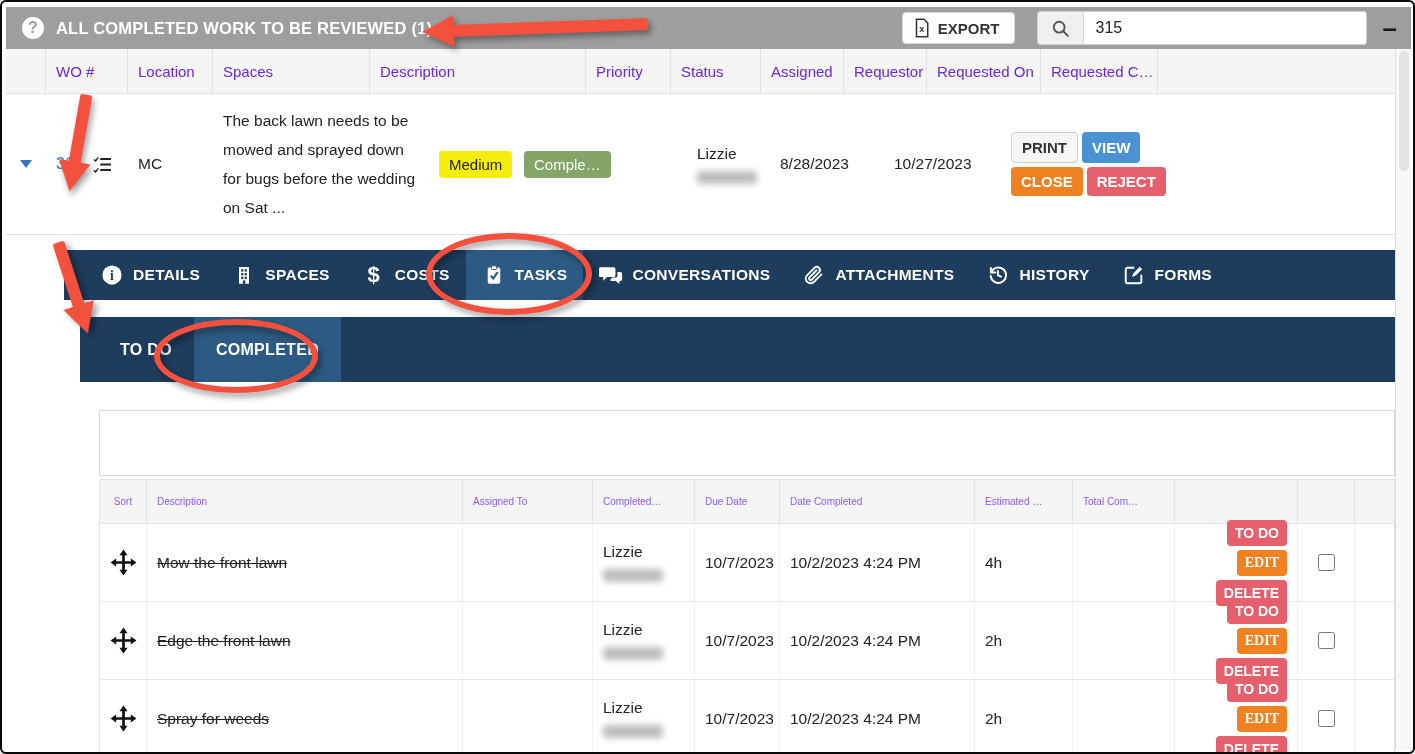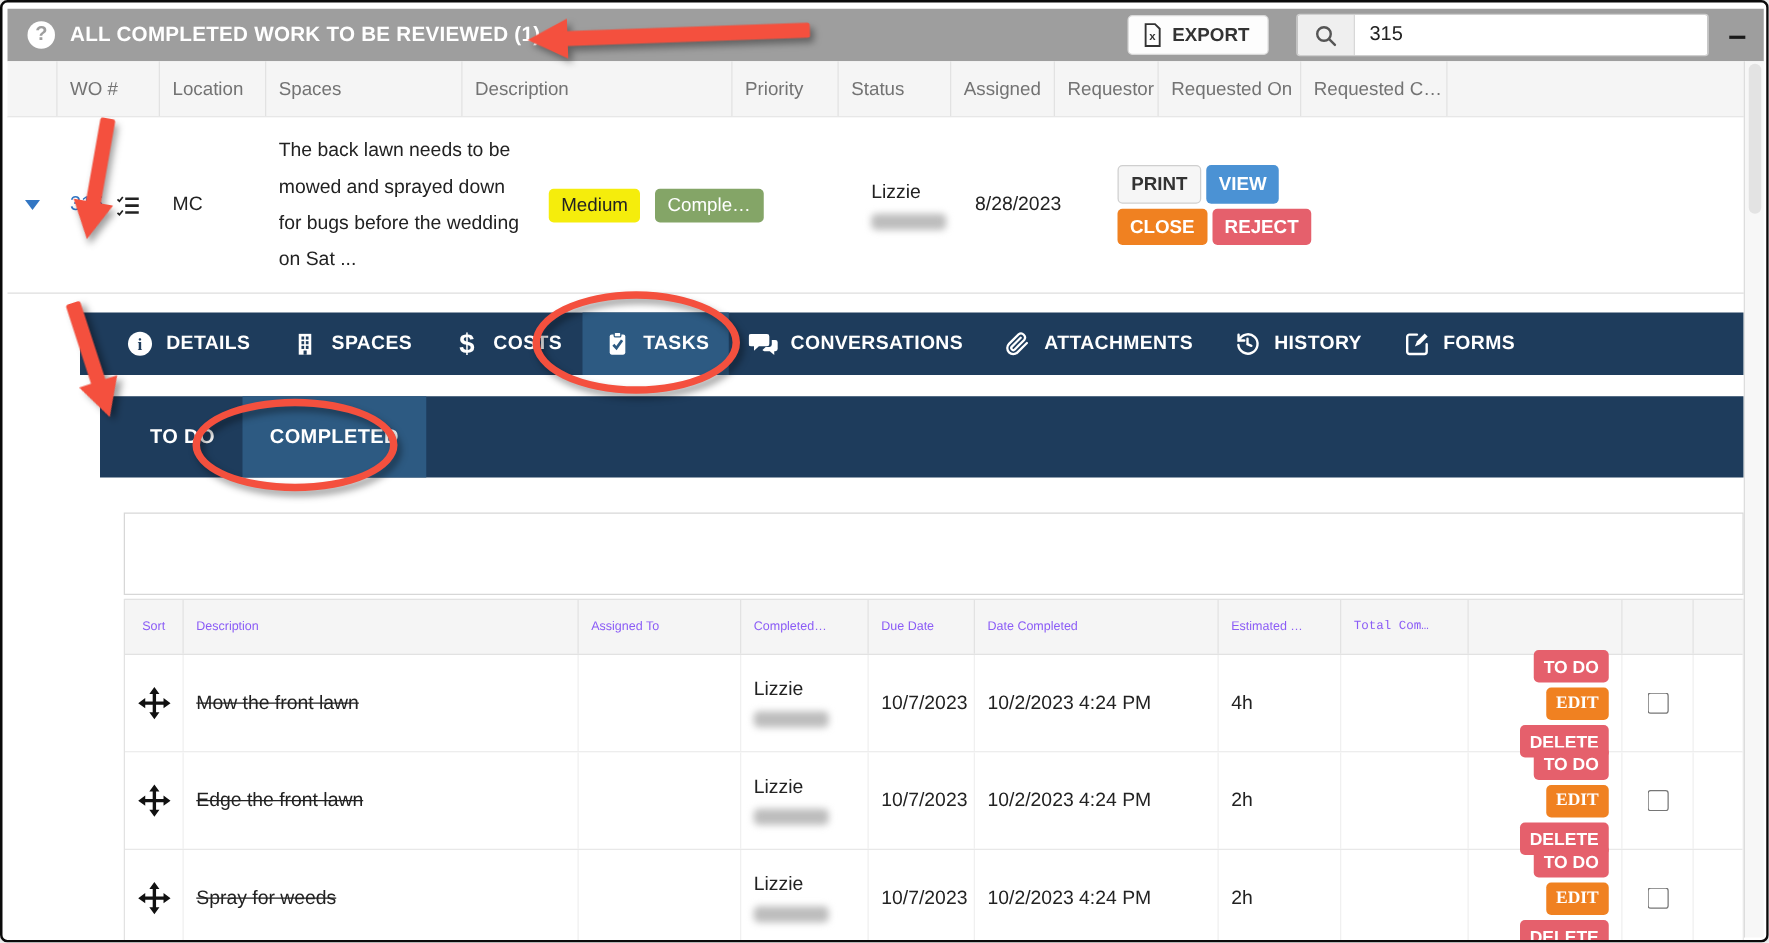--- a/index.html
+++ b/index.html
@@ -30,21 +30,21 @@
   }
   .search-group { display:flex; height:34px; margin-left:22px; width:330px; border:1px solid #cfcfcf; border-radius:3px; overflow:hidden; }
   .search-icon-seg { width:46px; background:#efefef; border-right:1px solid #d8d8d8; display:flex; align-items:center; justify-content:center; }
   .search-input { flex:1; border:none; outline:none; font-size:16px; color:#222; padding:0 12px; font-family:"Liberation Sans",sans-serif; }
   .collapse-btn { margin-left:16px; color:#1a1a1a; font-size:26px; font-weight:bold; line-height:20px; cursor:pointer; }
 
   
   .wo-table { position:absolute; left:4px; top:47px; width:1391px; }
   .wo-header { display:flex; height:45px; background:#f5f5f5; border-bottom:1px solid #e2e2e2; }
   .wo-header .hcell {
-    color:#737373; font-size:15px; display:flex; align-items:center; padding:0 10px;
+    color:#6d28d9; font-size:15px; display:flex; align-items:center; padding:0 10px;
     border-right:1px solid #e2e2e2; white-space:nowrap; overflow:hidden;
   }
   .wo-row { display:flex; height:141px; background:#fff; border-bottom:1px solid #dedede; }
   .wo-row .cell { display:flex; align-items:center; padding:0 10px; font-size:15.5px; color:#222; }
 
   .c-expand { width:40px; justify-content:center; }
   .c-wo { width:82px; }
   .c-loc { width:85px; }
   .c-spaces { width:157px; }
   .c-desc { width:216px; }
@@ -102,21 +102,21 @@
   .t-row { display:flex; height:78px; background:#fff; border-bottom:1px solid #e8e8e8; }
   .t-row .cell { display:flex; align-items:center; padding:0 10px; font-size:15.5px; color:#222; border-right:1px solid #f0f0f0; }
 
   .tc-sort { width:47px; justify-content:center; }
   .tc-desc { width:316px; }
   .tc-assigned { width:130px; }
   .tc-completedby { width:102px; }
   .tc-due { width:85px; }
   .tc-datecomp { width:195px; }
   .tc-est { width:98px; }
-  .tc-total { width:102px;font-family:Liberation Mono, monospace; }
+  .tc-total { width:102px; }
   .tc-actions { width:123px; }
   .tc-check { width:57px; justify-content:center; }
   .tc-fill { width:39px; border-right:none !important; }
 
   .strike { text-decoration:line-through; }
   .task-actions { display:flex; flex-wrap:wrap; gap:4px; justify-content:flex-end; align-content:center; width:100%; }
   .btn-sm { font-size:14px; padding:5px 8px; border-radius:4px; }
   .btn-todo, .btn-delete { background:#e5606c; }
   .btn-edit { background:#f08121;font-family:Liberation Serif, serif; }
   .row-check { width:17px; height:17px; accent-color:#555; cursor:pointer; }
@@ -211,20 +211,21 @@
         <span class="badge badge-status">Comple…</span>
       </div>
       <div class="cell c-assigned"></div>
       <div class="cell c-req">
         <div class="person">
           <span>Lizzie</span>
           <span class="blur-blob"></span>
         </div>
       </div>
       <div class="cell c-reqon">8/28/2023</div>
+      <div class="cell c-reqc">10/27/2023</div>
       <div class="cell c-actions">
         <div class="wo-actions">
           <button class="btn btn-print">PRINT</button>
           <button class="btn btn-view">VIEW</button>
           <button class="btn btn-close">CLOSE</button>
           <button class="btn btn-reject">REJECT</button>
         </div>
       </div>
     </div>
   </div>

